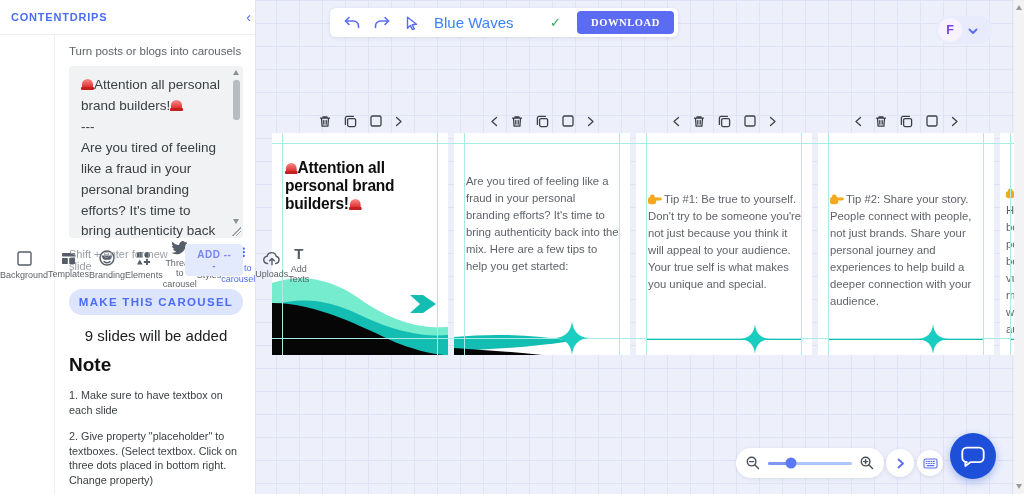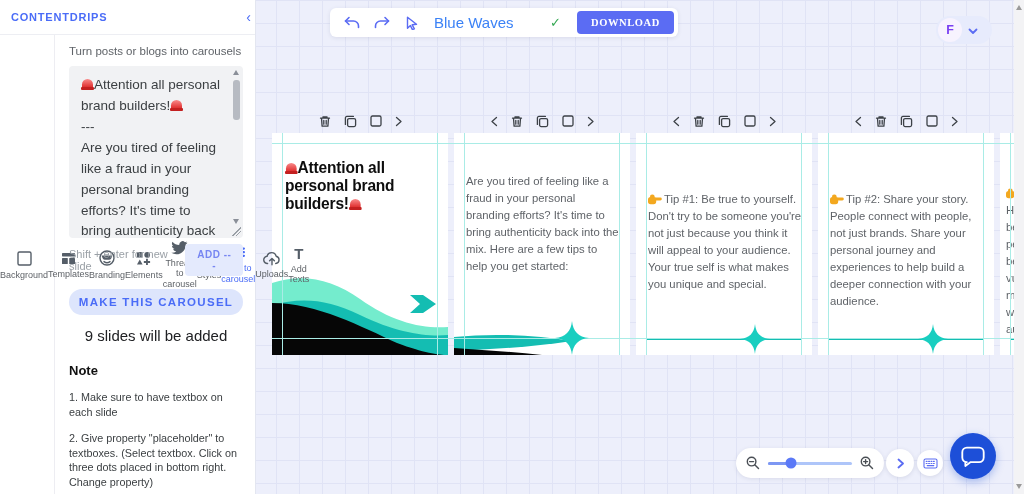--- a/index.html
+++ b/index.html
@@ -65,21 +65,21 @@
   .tri-down  { position:absolute; bottom:2px; left:1px; width:0; height:0; border-left:3.5px solid transparent; border-right:3.5px solid transparent; border-top:5px solid #8a8f98; }
   .resize-h { position:absolute; right:2px; bottom:2px; width:9px; height:9px;
               background:linear-gradient(135deg, transparent 50%, #9aa0a6 50%, #9aa0a6 57%, transparent 57%, transparent 70%, #9aa0a6 70%, #9aa0a6 77%, transparent 77%); }
   .hint-row { display:flex; align-items:center; justify-content:space-between; margin-top:6px; }
   .hint { font-size:11px; color:#9aa0a6; }
   .add-btn { background:#e4eafd; color:#7786f2; font-size:10px; font-weight:700; letter-spacing:.5px;
              padding:5px 11px; border-radius:4px; border:none; cursor:pointer; }
   .make-btn { display:block; width:100%; margin-top:13px; background:#dde5fc; color:#4a6cf7; border:none; cursor:pointer;
               font-size:11.5px; font-weight:700; letter-spacing:1.3px; padding:7px 0; border-radius:14px; font-family:"Liberation Sans",sans-serif; }
   .slides-note { margin-top:12px; text-align:center; font-size:15px; color:#202124; }
-  .note-title { margin-top:19px; font-size:13px; font-weight:700; color:#111; }
+  .note-title { margin-top:10px; font-size:19px; font-weight:700; color:#111; }
   .note-line { font-size:10.8px; color:#3c4043; line-height:1.35; margin-top:12px; }
   .tutorial { margin-top:26px; display:flex; align-items:center; justify-content:center; gap:5px; font-size:11px; color:#5f6368; }
   .tutorial .view { color:#1a73e8; cursor:pointer; }
   .info-ic { width:12px; height:12px; border:1px solid #80868b; border-radius:50%; color:#80868b; font-size:8.5px;
              display:inline-flex; align-items:center; justify-content:center; font-weight:700; }
 
   
   .top-toolbar { position:absolute; left:330px; top:8px; width:348px; height:29px; background:#fff; border-radius:6px;
                  box-shadow:0 1px 4px rgba(40,50,90,.10); display:flex; align-items:center; padding:0 4px 0 14px; z-index:15; }
   .tt-ic { cursor:pointer; display:flex; align-items:center; }

